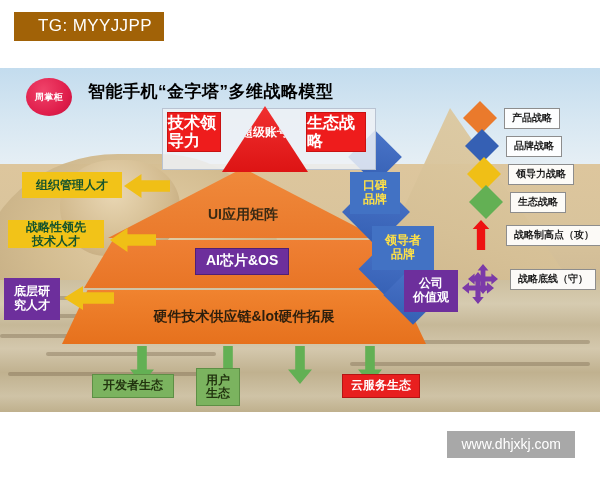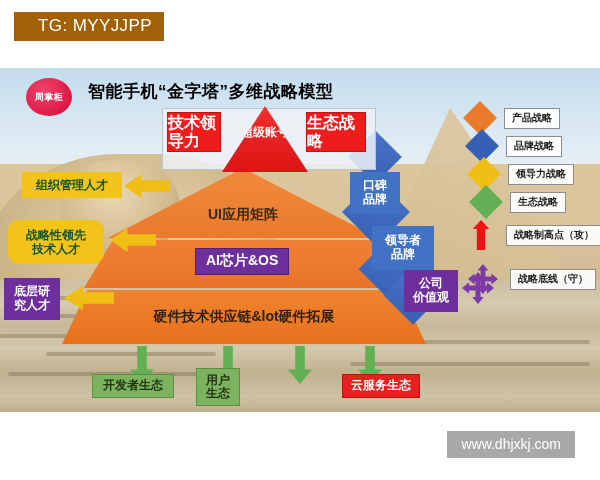--- a/index.html
+++ b/index.html
@@ -116,21 +116,21 @@
   }
 
   
   .blue-diamond{position:absolute;z-index:13;background:linear-gradient(145deg,#4a74c8 0%,#3560b4 100%);}
   .bd1{left:356px;top:70px;width:38px;height:38px;transform:rotate(45deg);}
   .bd2{left:352px;top:120px;width:48px;height:48px;transform:rotate(45deg);}
   .bd3{left:368px;top:178px;width:46px;height:46px;transform:rotate(45deg);}
   .bd4{left:392px;top:206px;width:42px;height:42px;transform:rotate(45deg);}
 
   .blue-label{
-    position:absolute;z-index:17;background:#4272c4;color:#ffffff;
+    position:absolute;z-index:17;background:#4272c4;color:#fde047;
     font-size:12px;font-weight:700;line-height:1.15;text-align:center;
     display:flex;flex-direction:column;align-items:center;justify-content:center;
   }
   .bl-word{left:350px;top:104px;width:50px;height:42px;}
   .bl-leader{left:372px;top:158px;width:62px;height:44px;}
 
   .purple-label{
     position:absolute;z-index:17;background:#6d2f9c;color:#ffffff;
     font-size:12px;font-weight:700;line-height:1.15;text-align:center;
     display:flex;flex-direction:column;align-items:center;justify-content:center;
@@ -138,21 +138,21 @@
   .pl-value{left:404px;top:202px;width:54px;height:42px;}
   .pl-research{left:4px;top:210px;width:56px;height:42px;}
 
   
   .yellow-label{
     position:absolute;z-index:17;background:#f2c318;color:#14532d;
     font-size:12px;font-weight:700;line-height:1.2;text-align:center;
     display:flex;flex-direction:column;align-items:center;justify-content:center;
   }
   .yl-org{left:22px;top:104px;width:100px;height:26px;}
-  .yl-tech{left:8px;top:152px;width:96px;height:44px;border-radius:11px;}
+  .yl-tech{left:8px;top:152px;width:96px;height:28px;}
 
   
   .arrow-left{position:absolute;z-index:16;background:#f0bf16;
     clip-path:polygon(0% 50%,38% 0%,38% 26%,100% 26%,100% 74%,38% 74%,38% 100%);}
   .al1{left:124px;top:106px;width:46px;height:24px;}
   .al2{left:110px;top:160px;width:46px;height:24px;}
   .al3{left:64px;top:218px;width:50px;height:24px;}
 
   
   .arrow-down{position:absolute;z-index:16;background:#63b054;

